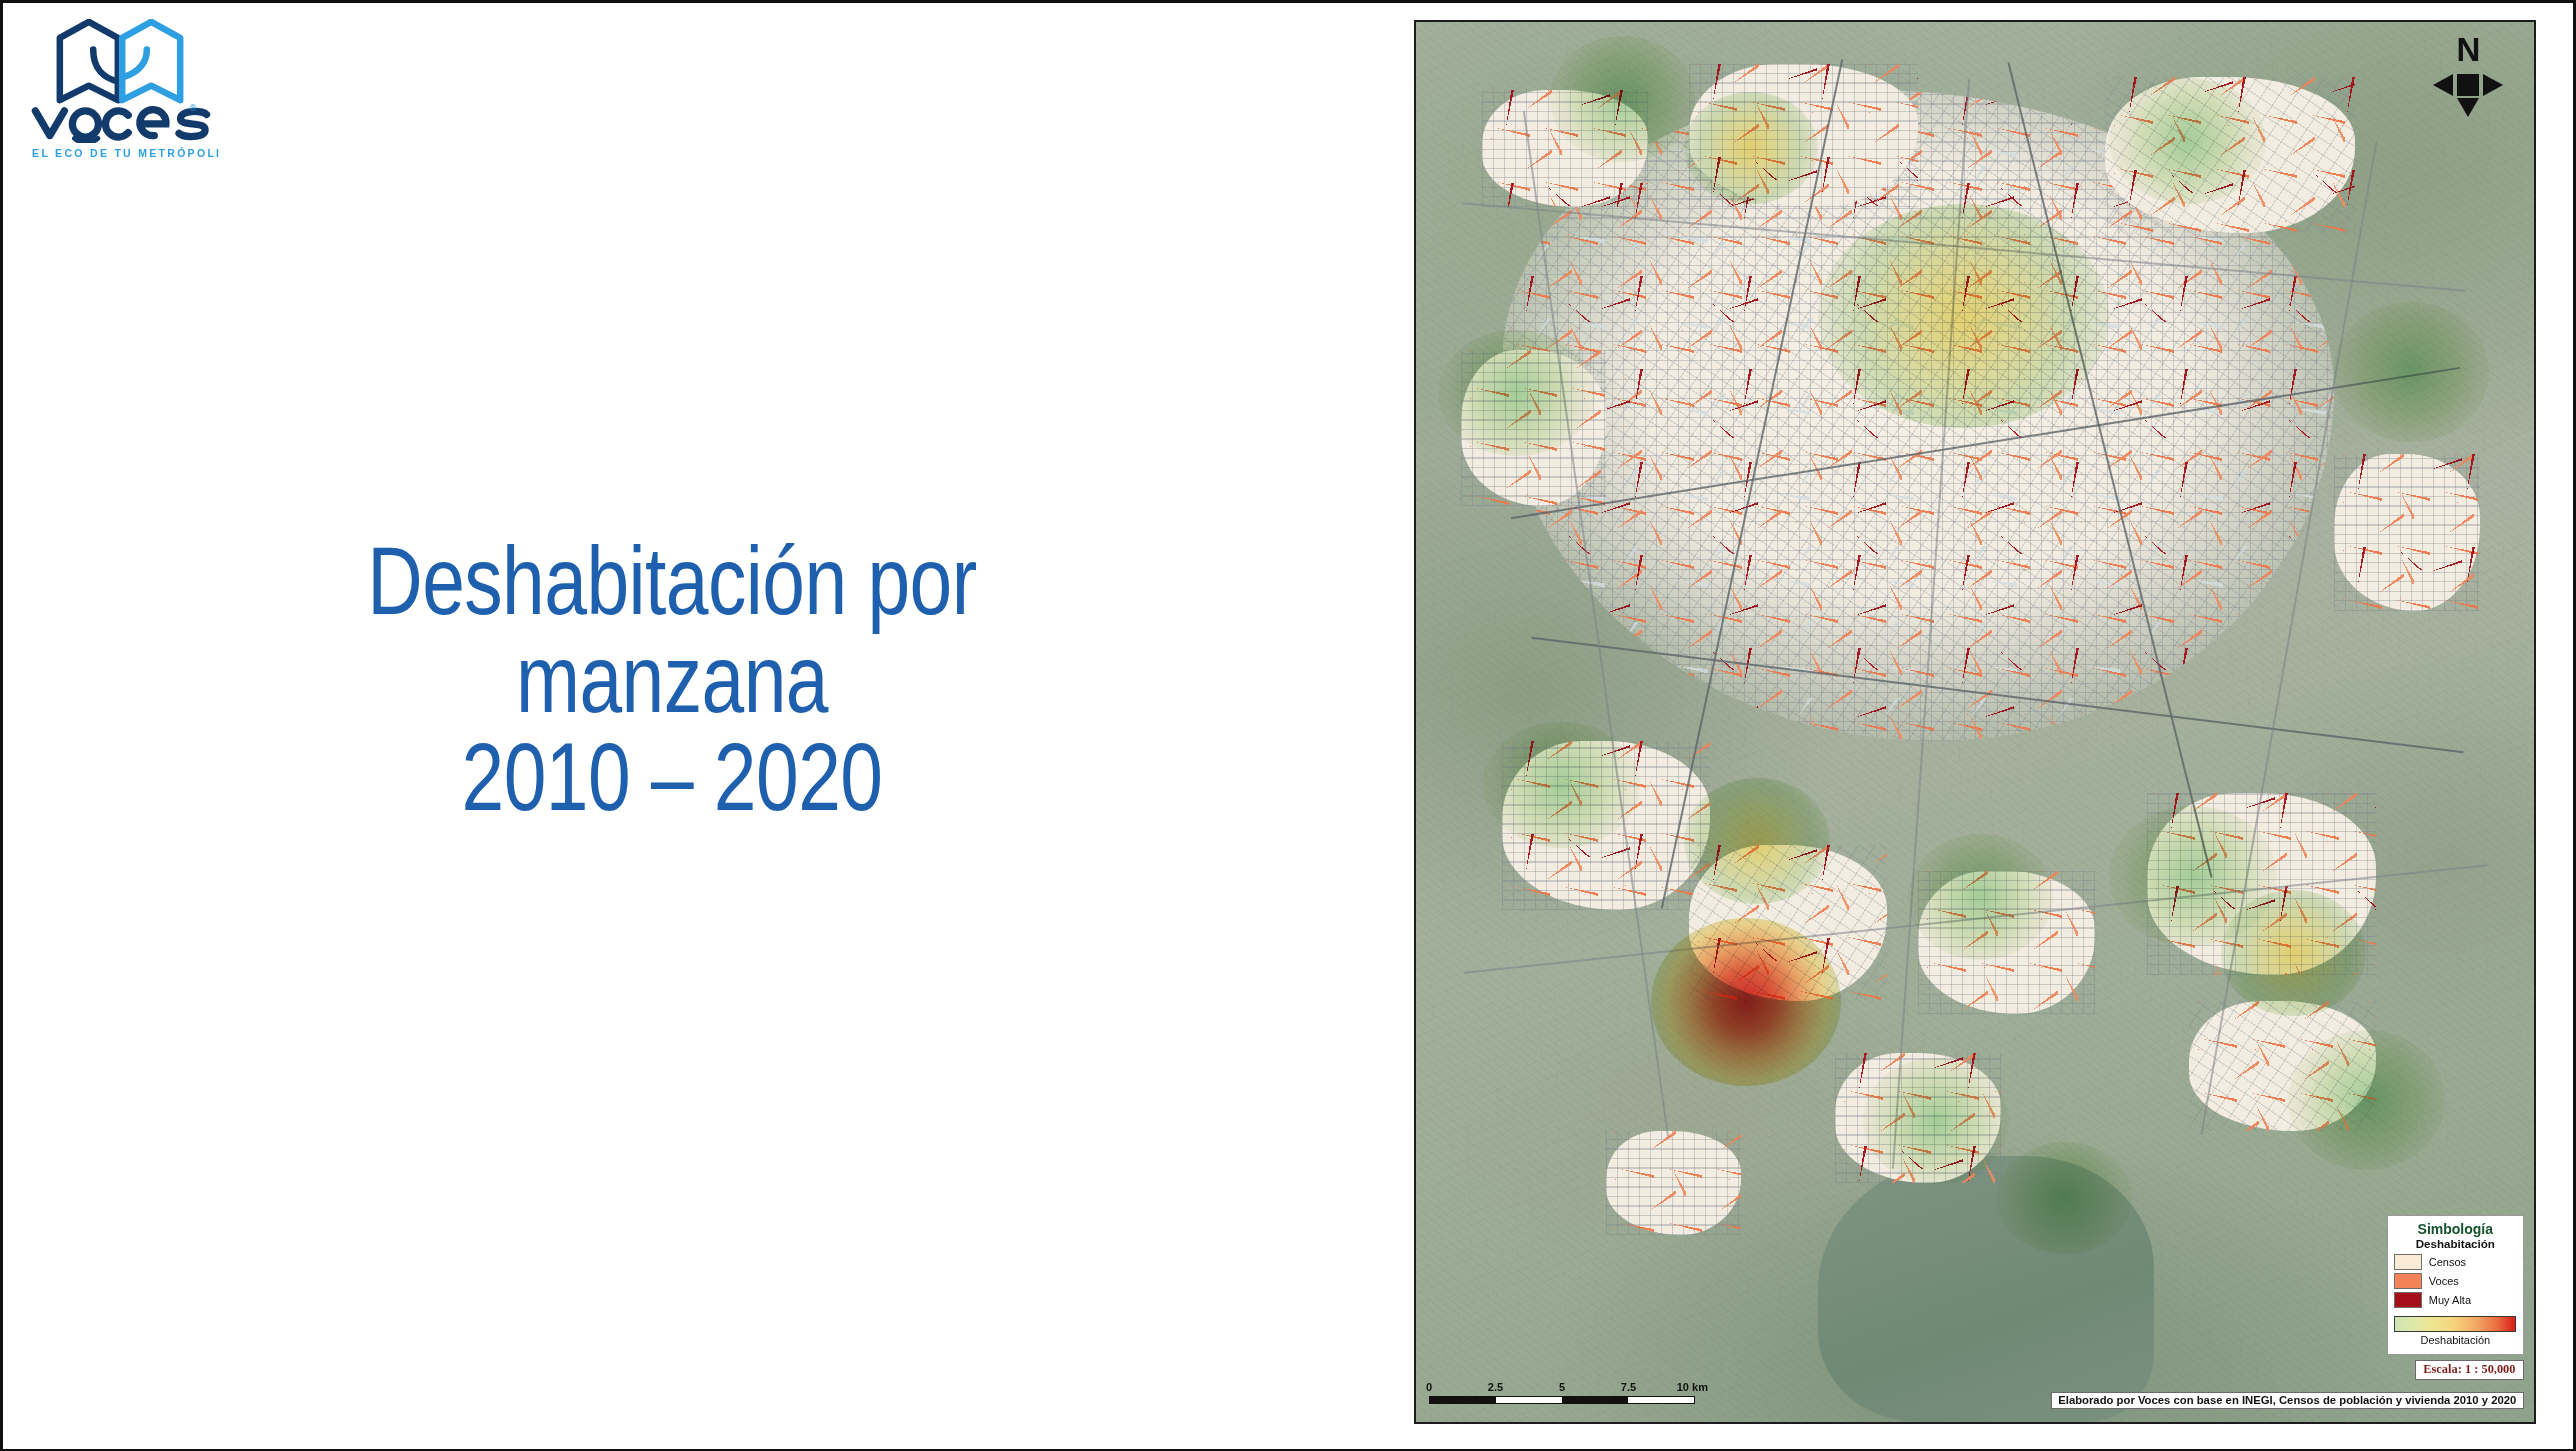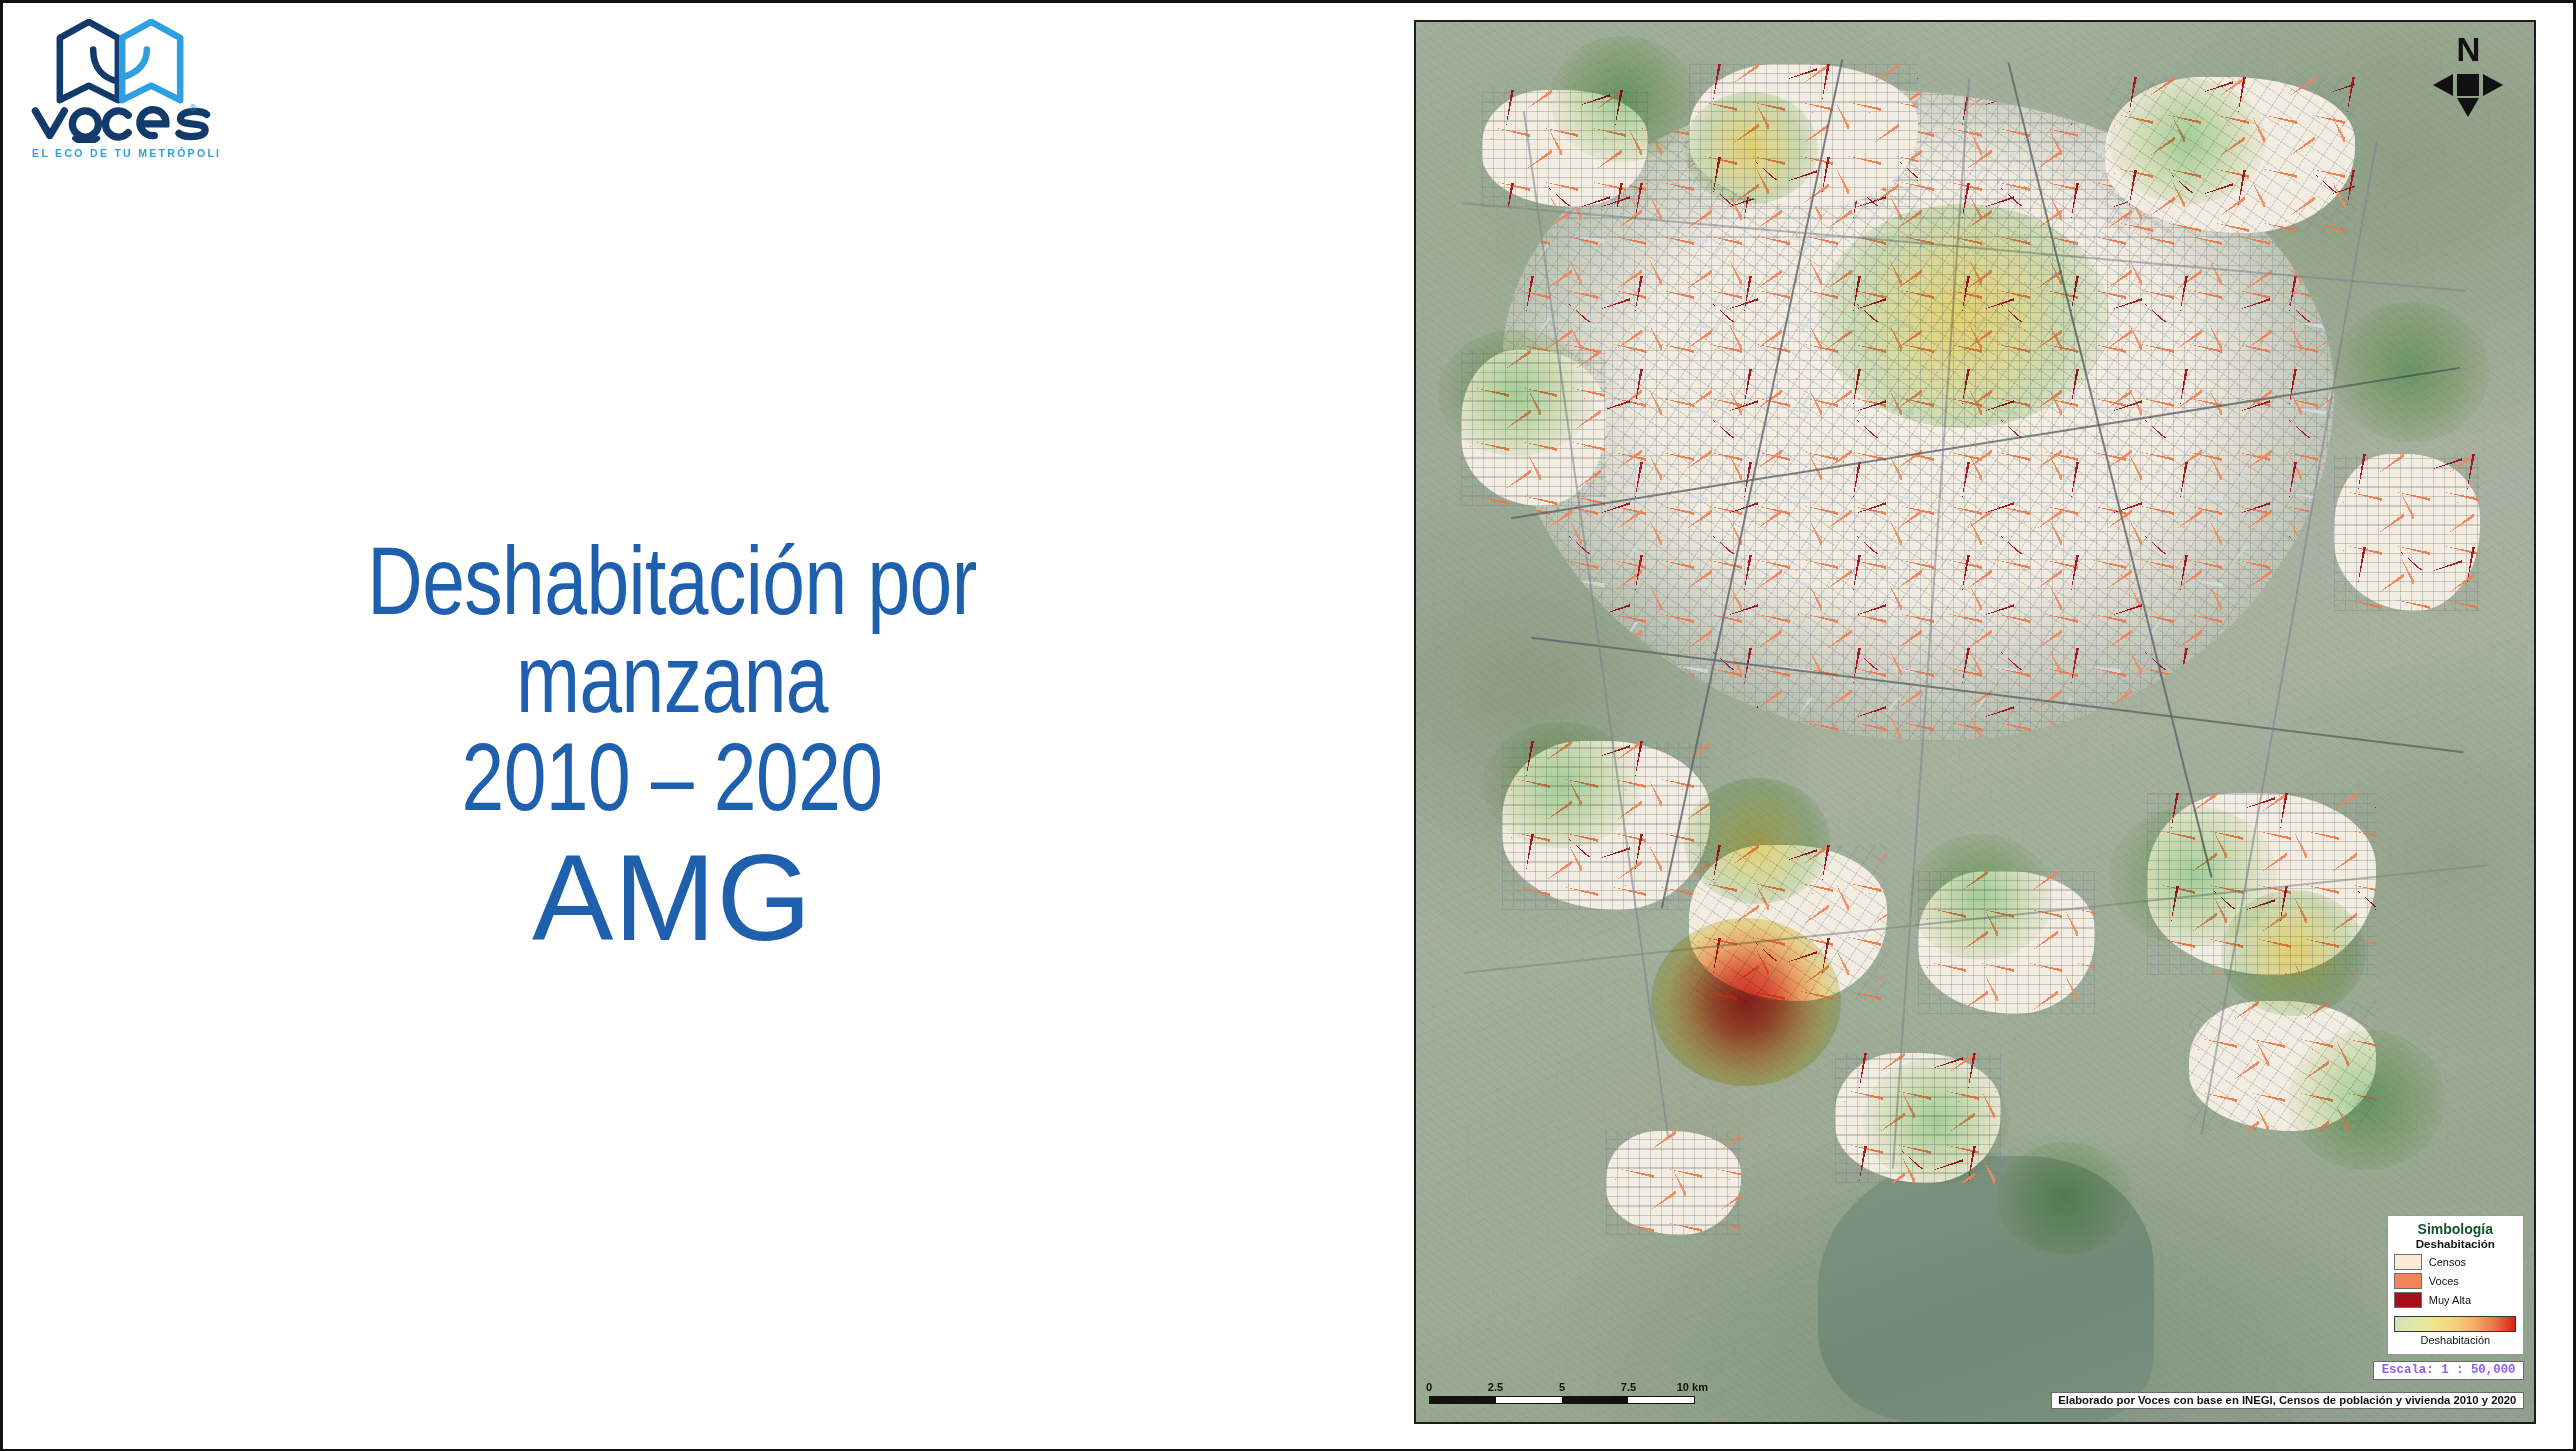--- a/index.html
+++ b/index.html
@@ -336,22 +336,22 @@
   
   #scale-text {
     position: absolute;
     right: 10.2px;
     bottom: 42px;
     background: #ffffff;
     border: 0.7px solid #6a6a6a;
     padding: 1.5px 7.3px;
     font-size: 12.4px;
     font-weight: bold;
-    color: #8b5cf6;
-    font-family: Liberation Mono, monospace;
+    color: #7f1d1d;
+    font-family: Liberation Serif, serif;
     white-space: nowrap;
   }
   
   #attribution {
     position: absolute;
     right: 10.2px;
     bottom: 13px;
     background: #ffffff;
     border: 0.7px solid #6a6a6a;
     padding: 1.5px 6.5px;
@@ -425,21 +425,20 @@
         <path d="M242 17 C236 11 206 10 206 23 C206 34 240 26 240 38 C240 50 210 49 204 43" fill="none" stroke="#123a6b" stroke-width="10" stroke-linecap="round"></path>
       </svg>
       <span id="logo-reg">®</span>
       <div id="logo-tagline">EL ECO DE TU METRÓPOLI</div>
     </div>
 
     <div id="title-block">
       <div class="title-line">Deshabitación por</div>
       <div class="title-line">manzana</div>
       <div class="title-line">2010 – 2020</div>
-      <div id="title-amg">AMG</div>
     </div>
 
     <div id="map-panel">
 
       <div id="map-terrain"></div>
       <div id="map-texture"></div>
       <div id="map-lake"></div>
 
       <div id="urban">
 

